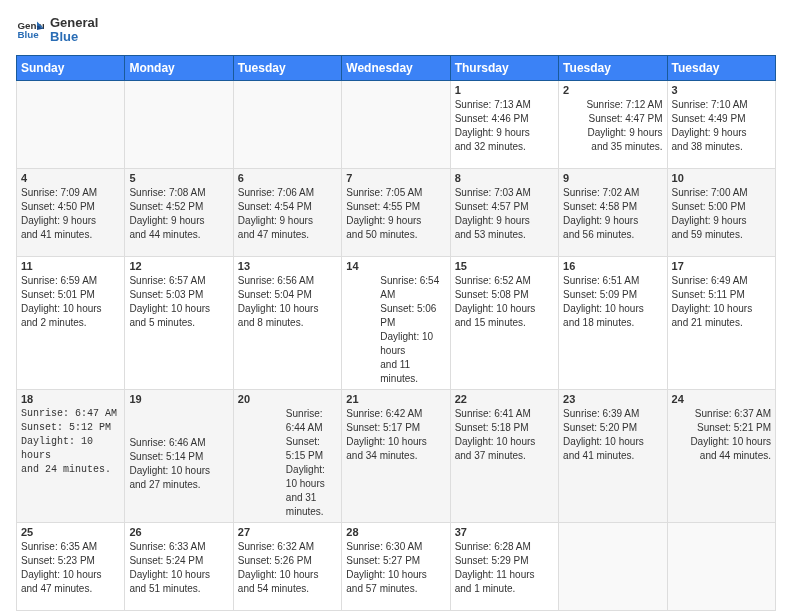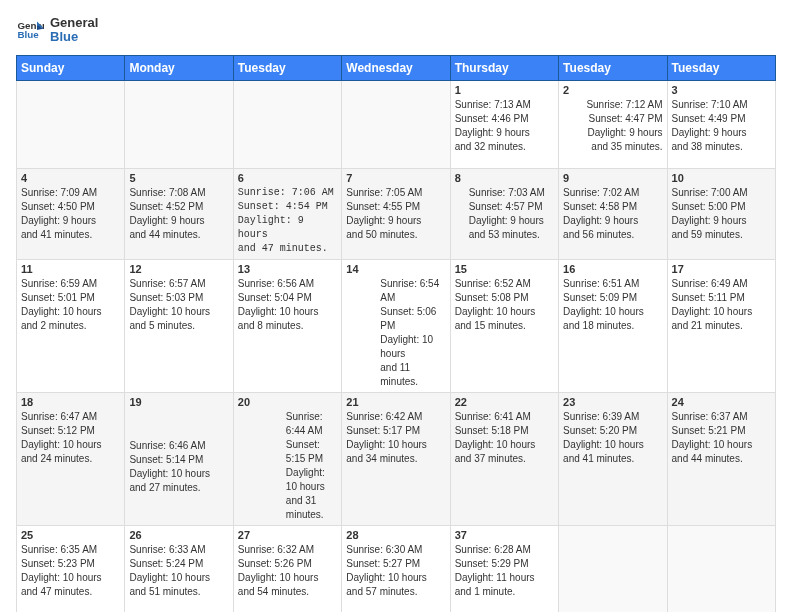--- a/index.html
+++ b/index.html
@@ -164,35 +164,35 @@
           </td>
           <td>
             <span class="day-num">5</span>
             <div class="day-info" style="white-space: pre-line;">Sunrise: 7:08 AM
 Sunset: 4:52 PM
 Daylight: 9 hours
 and 44 minutes.</div>
           </td>
           <td>
             <span class="day-num">6</span>
-            <div class="day-info" style="white-space: pre-line; font-family: Liberation Mono, monospace;">Sunrise: 7:06 AM
+            <div class="day-info" style="white-space: pre-line;">Sunrise: 7:06 AM
 Sunset: 4:54 PM
 Daylight: 9 hours
 and 47 minutes.</div>
           </td>
           <td>
             <span class="day-num">7</span>
             <div class="day-info" style="white-space: pre-line;">Sunrise: 7:05 AM
 Sunset: 4:55 PM
 Daylight: 9 hours
 and 50 minutes.</div>
           </td>
           <td>
             <span class="day-num">8</span>
-            <div class="day-info" style="white-space: pre-line; margin-left: 14px;">Sunrise: 7:03 AM
+            <div class="day-info" style="white-space: pre-line;">Sunrise: 7:03 AM
 Sunset: 4:57 PM
 Daylight: 9 hours
 and 53 minutes.</div>
           </td>
           <td>
             <span class="day-num">9</span>
             <div class="day-info" style="white-space: pre-line;">Sunrise: 7:02 AM
 Sunset: 4:58 PM
 Daylight: 9 hours
 and 56 minutes.</div>
@@ -252,21 +252,21 @@
             <span class="day-num">17</span>
             <div class="day-info" style="white-space: pre-line;">Sunrise: 6:49 AM
 Sunset: 5:11 PM
 Daylight: 10 hours
 and 21 minutes.</div>
           </td>
         </tr>
         <tr class="row-alt">
           <td>
             <span class="day-num">18</span>
-            <div class="day-info" style="white-space: pre-line;">Sunrise: 6:47 AM
+            <div class="day-info" style="white-space: pre-line; font-family: Liberation Mono, monospace;">Sunrise: 6:47 AM
 Sunset: 5:12 PM
 Daylight: 10 hours
 and 24 minutes.</div>
           </td>
           <td>
             <span class="day-num">19</span>
             <div class="day-info" style="white-space: pre-line; margin-top: 31px;">Sunrise: 6:46 AM
 Sunset: 5:14 PM
 Daylight: 10 hours
 and 27 minutes.</div>
@@ -294,21 +294,21 @@
           </td>
           <td>
             <span class="day-num">23</span>
             <div class="day-info" style="white-space: pre-line;">Sunrise: 6:39 AM
 Sunset: 5:20 PM
 Daylight: 10 hours
 and 41 minutes.</div>
           </td>
           <td>
             <span class="day-num">24</span>
-            <div class="day-info" style="white-space: pre-line;">Sunrise: 6:37 AM
+            <div class="day-info" style="white-space: pre-line; text-align: right;">Sunrise: 6:37 AM
 Sunset: 5:21 PM
 Daylight: 10 hours
 and 44 minutes.</div>
           </td>
         </tr>
         <tr>
           <td>
             <span class="day-num">25</span>
             <div class="day-info" style="white-space: pre-line;">Sunrise: 6:35 AM
 Sunset: 5:23 PM

